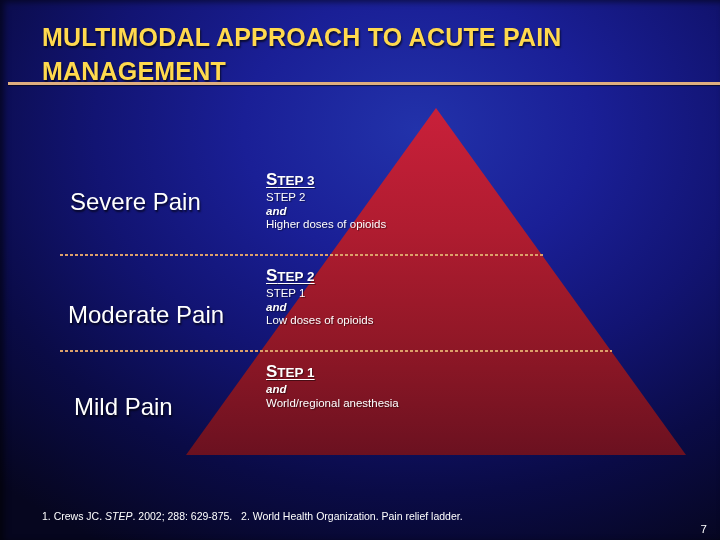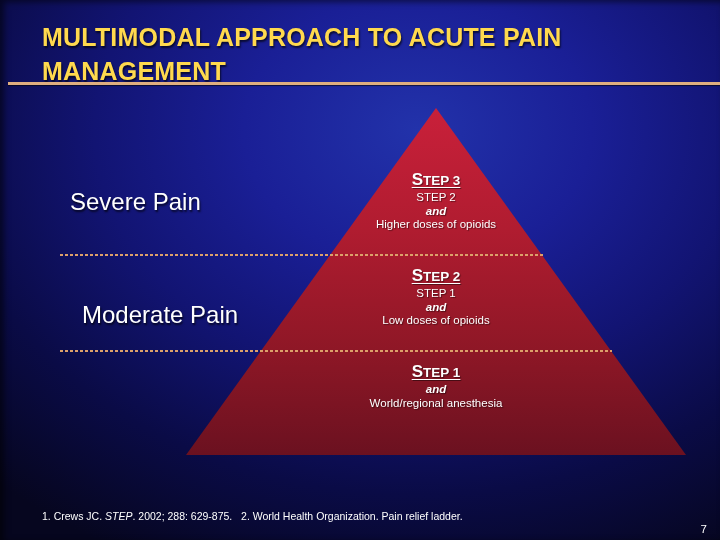--- a/index.html
+++ b/index.html
@@ -27,24 +27,24 @@
   }
   .dash-line{position:absolute;height:2px;
     background:repeating-linear-gradient(90deg,#dca06a 0,#dca06a 3px,transparent 3px,transparent 5px);}
   .dash-1{left:60px;top:254px;width:483px;}
   .dash-2{left:60px;top:350px;width:552px;}
   .pain-label{
     position:absolute;color:#ffffff;font-size:24px;
     text-shadow:1px 2px 2px rgba(0,0,0,0.7);white-space:nowrap;
   }
   .pl-severe{left:70px;top:188px;}
-  .pl-moderate{left:82px;top:301px;}
+  .pl-moderate{left:68px;top:301px;}
   .pl-mild{left:74px;top:393px;}
   .step-block{
-    position:absolute;left:266px;width:340px;text-align:center;color:#ffffff;
+    position:absolute;left:266px;width:340px;text-align:left;color:#ffffff;
     text-shadow:1px 1px 1px rgba(0,0,0,0.45);
   }
   .sb-3{top:171px;}
   .sb-2{top:267px;}
   .sb-1{top:363px;}
   .step-heading{
     font-size:13.5px;font-weight:bold;line-height:17px;
     text-decoration:underline;text-underline-offset:2px;margin-bottom:2px;
   }
   .step-heading::first-letter{font-size:17px;}
@@ -71,20 +71,21 @@
 
   <div class="title-rule"></div>
 
   <div class="pyramid"></div>
 
   <div class="dash-line dash-1"></div>
   <div class="dash-line dash-2"></div>
 
   <div class="pain-label pl-severe">Severe Pain</div>
   <div class="pain-label pl-moderate">Moderate Pain</div>
+  <div class="pain-label pl-mild">Mild Pain</div>
 
   <div class="step-block sb-3">
     <div class="step-heading">STEP 3</div>
     <div class="step-line">STEP 2</div>
     <div class="step-line it">and</div>
     <div class="step-line">Higher doses of opioids</div>
   </div>
 
   <div class="step-block sb-2">
     <div class="step-heading">STEP 2</div>

